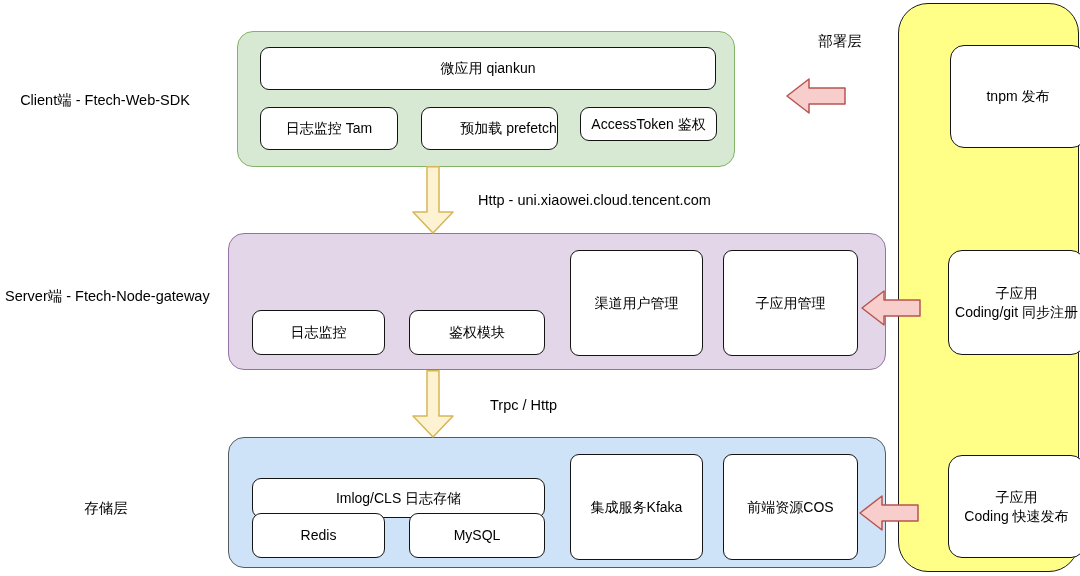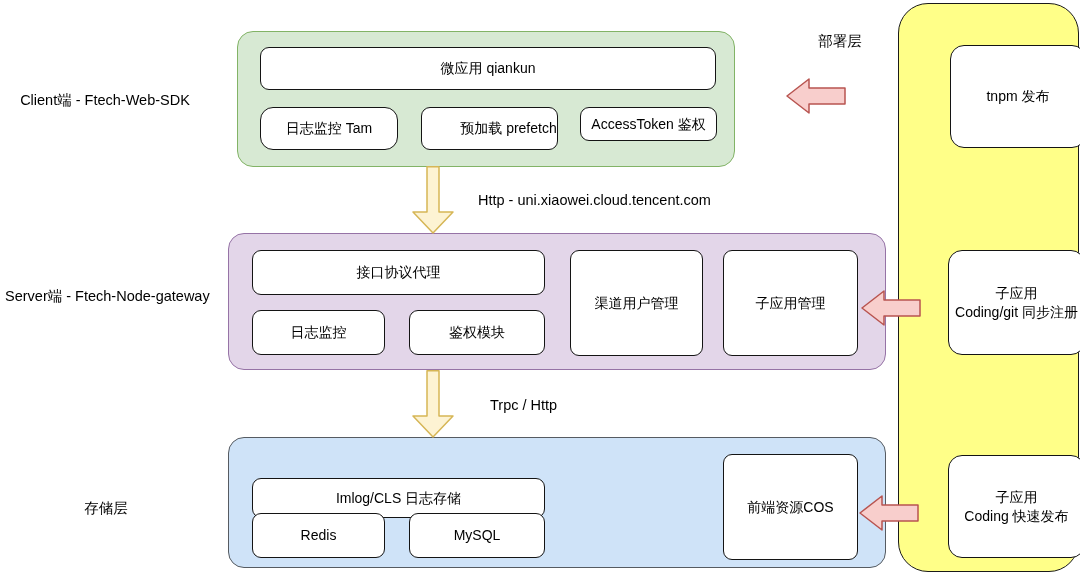--- a/index.html
+++ b/index.html
@@ -57,36 +57,33 @@
 
   <div class="side-label" style="left:10px; top:91px; width:190px;">Client端 - Ftech-Web-SDK</div>
   <div class="side-label" style="left:5px; top:287px; width:200px;">Server端 - Ftech-Node-gateway</div>
   <div class="side-label" style="left:56px; top:499px; width:100px;">存储层</div>
   <div class="side-label" style="left:790px; top:32px; width:100px;">部署层</div>
 
   <div class="layer-container green" style="left:237px; top:31px; width:498px; height:136px;"></div>
   <div class="node" style="left:260px; top:47px; width:456px; height:43px;">
     <span>微应用 qiankun</span>
   </div>
-  <div class="node" style="left:260px; top:107px; width:138px; height:43px;border-radius:13px;">
+  <div class="node" style="left:260px; top:107px; width:138px; height:43px;">
     <span>日志监控 Tam</span>
   </div>
   <div class="node" style="left:421px; top:107px; width:137px; height:43px;padding-left:38px;">
     <span>预加载 prefetch</span>
   </div>
   <div class="node" style="left:580px; top:107px; width:137px; height:34px;">
     <span>AccessToken 鉴权</span>
   </div>
 
   <div class="conn-label" style="left:478px; top:192px;">Http - uni.xiaowei.cloud.tencent.com</div>
 
   <div class="layer-container purple" style="left:228px; top:233px; width:658px; height:137px;"></div>
-  <div class="node" style="left:252px; top:250px; width:293px; height:45px;">
-    <span>接口协议代理</span>
-  </div>
   <div class="node" style="left:252px; top:310px; width:133px; height:45px;">
     <span>日志监控</span>
   </div>
   <div class="node" style="left:570px; top:250px; width:133px; height:106px;">
     <span>渠道用户管理</span>
   </div>
   <div class="node" style="left:409px; top:310px; width:136px; height:45px;">
     <span>鉴权模块</span>
   </div>
   <div class="node" style="left:723px; top:250px; width:135px; height:106px;">
@@ -97,20 +94,23 @@
 
   <div class="layer-container blue" style="left:228px; top:437px; width:658px; height:131px;"></div>
   <div class="node" style="left:252px; top:478px; width:293px; height:40px;">
     <span>Imlog/CLS 日志存储</span>
   </div>
   <div class="node" style="left:252px; top:513px; width:133px; height:45px;">
     <span>Redis</span>
   </div>
   <div class="node" style="left:409px; top:513px; width:136px; height:45px;">
     <span>MySQL</span>
+  </div>
+  <div class="node" style="left:570px; top:454px; width:133px; height:106px;">
+    <span>集成服务Kfaka</span>
   </div>
   <div class="node" style="left:723px; top:454px; width:135px; height:106px;">
     <span>前端资源COS</span>
   </div>
 
   <div class="layer-container yellow" style="left:898px; top:3px; width:181px; height:569px;"></div>
   <div class="node rounder" style="left:922px; top:45px; width:136px; height:103px;">
     <span>tnpm 发布</span>
   </div>
   <div class="node rounder" style="left:920px; top:250px; width:137px; height:105px;">

